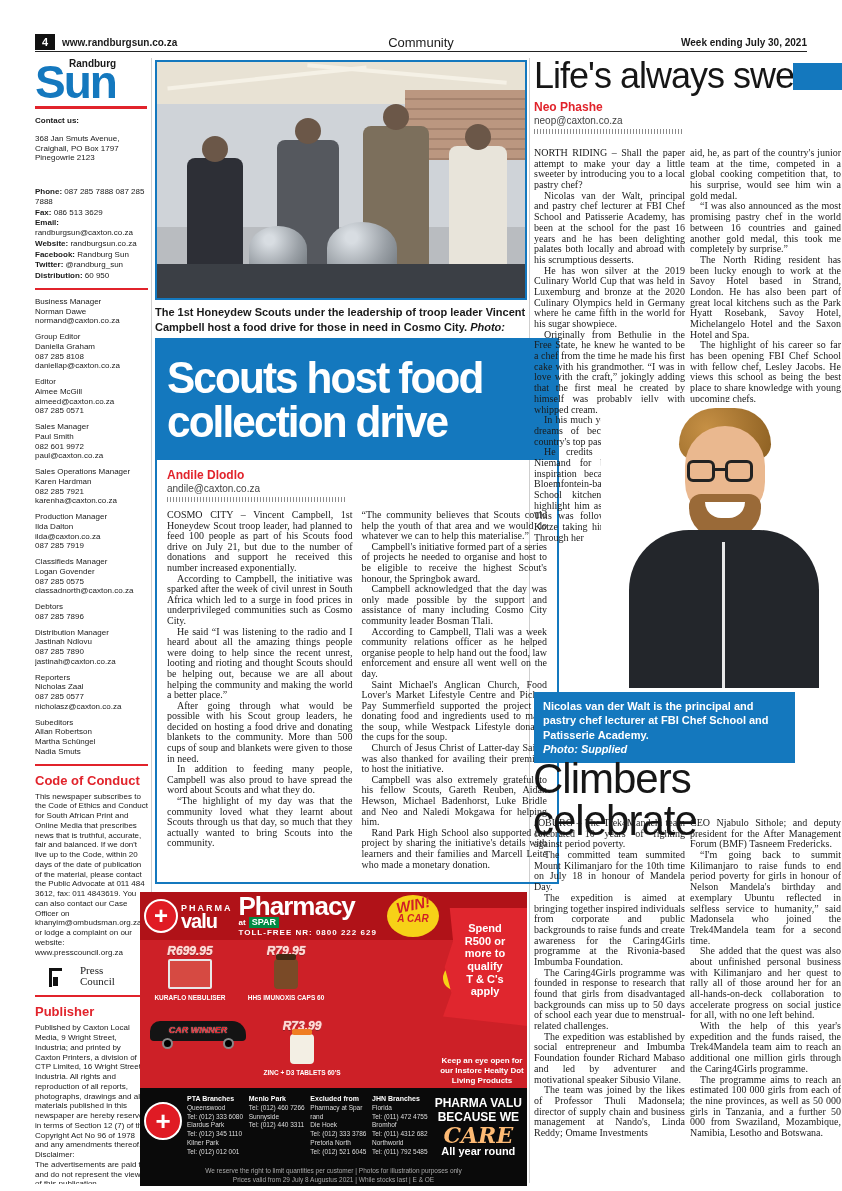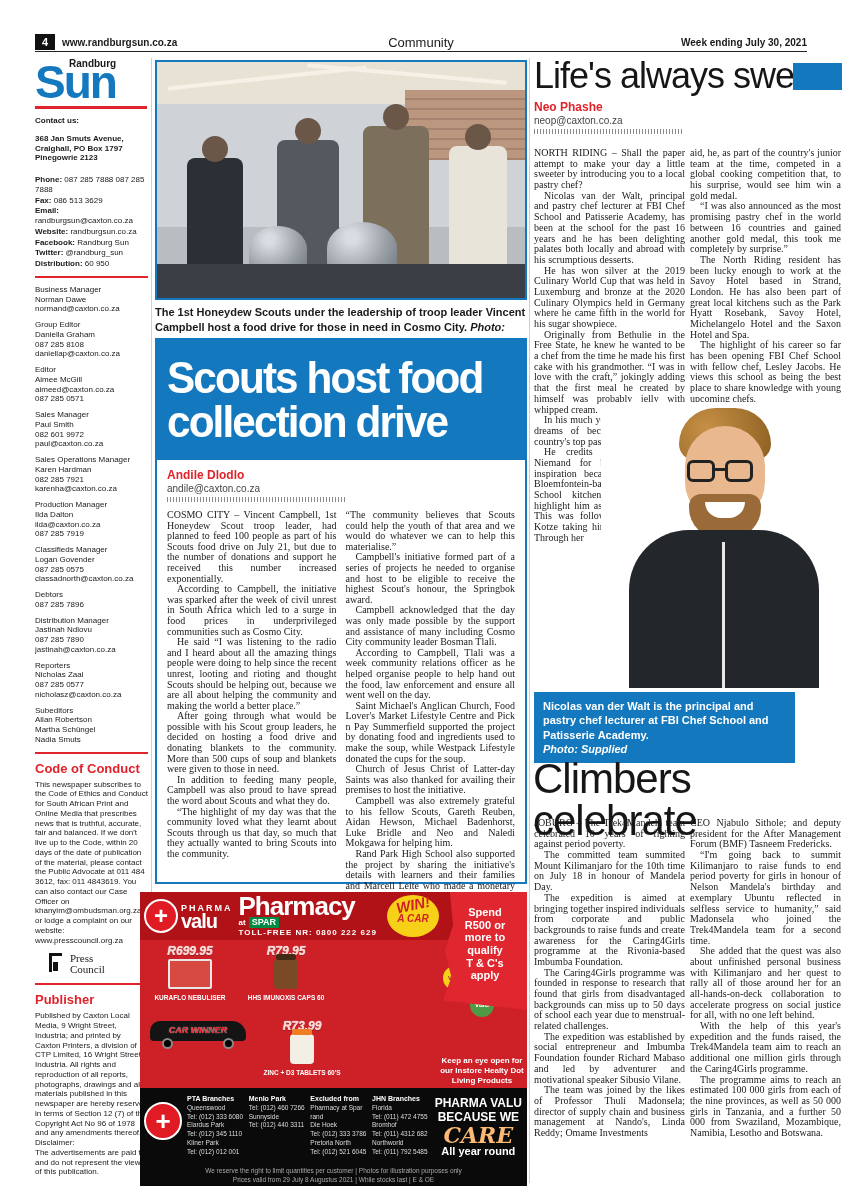--- a/index.html
+++ b/index.html
@@ -26,30 +26,30 @@
   .mh-bar{position:absolute;left:0;top:48px;width:112px;height:3px;background:var(--red)}
 
   
   .vsep1{position:absolute;left:151px;top:58px;bottom:8px;border-left:1px solid #cfcfcf}
   .vsep2{position:absolute;left:529px;top:58px;bottom:8px;border-left:1px solid #cfcfcf}
 
   
   .sidebar{position:absolute;left:35px;top:116px;width:113px;height:1068px;overflow:hidden;
            font:8px/1.22 "Liberation Sans",sans-serif}
   .sb-contact-head{font-weight:bold;margin-bottom:8px}
-  .sb-address{font-weight:bold;white-space:pre-line;margin-bottom:12px}
+  .sb-address{font-weight:normal;white-space:pre-line;margin-bottom:24px}
   .sb-row{margin-bottom:1px}
   .sb-row .lbl{font-weight:bold}
   .sb-div{border-top:2px solid var(--red);margin:7px 0}
   .staff{margin-bottom:6px}
   .staff .role{font-weight:normal}
   .staff .lines{white-space:pre-line}
   .sb-redhead{color:var(--red);font:bold 13px "Liberation Sans",sans-serif;margin-bottom:4px}
   .sb-body{margin-bottom:6px}
-  .pc-logo{display:flex;align-items:flex-start;gap:8px;margin:8px 0 8px 14px}
+  .pc-logo{display:flex;align-items:flex-end;gap:18px;margin:8px 0 8px 14px}
   .pc-mark{width:13px;height:19px;border:3px solid #111;border-right:none;border-bottom:none;position:relative}
   .pc-mark:after{content:"";position:absolute;left:1px;top:6px;width:5px;height:9px;background:#111}
   .pc-text{font:11px/1 "Liberation Serif",serif;white-space:pre-line}
   .cx-logo{margin:10px 0 6px 0}
   .cx-mark{width:24px;height:24px;border-radius:50%;
            background:radial-gradient(circle at 35% 35%,#c9c9c9 15%,#8f8f8f 40%,#c2c2c2 70%);margin-bottom:2px}
 
   
   .scouts-photo{position:absolute;left:155px;top:60px;width:372px;height:240px;border:2px solid var(--blue);
                 background:linear-gradient(#e8e2d4 0 18%, #cfd3d8 18% 70%, #b9bcc0 70% 100%);overflow:hidden}
@@ -60,21 +60,21 @@
   .fig .head{position:absolute;left:50%;top:-22px;transform:translateX(-50%);
              width:26px;height:26px;border-radius:50%;background:#6b5748}
   .pot{position:absolute;border-radius:50% 50% 8px 8px;
        background:radial-gradient(circle at 35% 30%,#d8dde2 10%,#9aa0a6 60%,#6f767c)}
   .table-strip{position:absolute;left:0;right:0;bottom:0;height:34px;background:#3b3f45}
 
   .scouts-cap{position:absolute;left:155px;top:305px;width:372px;font:bold 11px/1.35 "Liberation Sans",sans-serif}
   .scouts-cap i{font-style:italic}
 
   
-  .scouts-box{position:absolute;left:155px;top:338px;width:372px;height:546px;border:2px solid var(--blue)}
+  .scouts-box{position:absolute;left:155px;top:338px;width:404px;height:546px;border:2px solid var(--blue)}
   .scouts-head{background:var(--blue);height:120px;display:flex;flex-direction:column;justify-content:center;
                padding-left:10px;overflow:hidden}
   .scouts-head div{color:#fff;font:bold 45px/0.98 "Liberation Sans",sans-serif;letter-spacing:-2px;
                    transform:scaleX(.94);transform-origin:left}
   .byline{padding:8px 10px 4px 10px}
   .by-name{color:var(--red);font:bold 12px "Liberation Sans",sans-serif}
   .by-mail{color:#444;font:10px "Liberation Sans",sans-serif;margin:1px 0 3px 0}
   .hatch{height:5px;width:178px;background:repeating-linear-gradient(90deg,#8a8a8a 0 1px,transparent 1px 3px)}
   .scouts-cols{display:flex;gap:9px;padding:4px 10px}
   .ncol{flex:1;font:10px/1.06 "Liberation Serif",serif;text-align:justify}
@@ -127,21 +127,21 @@
   .pharm{margin-left:6px;line-height:1}
   .pharm .big{font:bold 26px/22px "Liberation Sans",sans-serif;color:#fff;letter-spacing:-1px}
   .pharm .sub{font:bold 8px "Liberation Sans",sans-serif;color:#fff}
   .spar{display:inline-block;background:#008a44;color:#fff;font:bold 9px/11px "Liberation Sans",sans-serif;
         padding:0 3px;margin-left:3px}
   .tollfree{font:bold 8px "Liberation Sans",sans-serif;color:#fff;letter-spacing:1px}
   .win{position:absolute;right:88px;top:3px;width:52px;height:42px;border-radius:50%;background:#f7d117;
        text-align:center;z-index:3}
   .win .w1{display:inline-block;transform:rotate(-12deg);font:bold italic 15px/20px "Liberation Sans",sans-serif;color:#d01f28}
   .win .w2{font:bold italic 10px/8px "Liberation Sans",sans-serif;color:#d01f28}
-  .promo{position:absolute;right:0;top:0;width:84px;height:118px;background:#e0262e;z-index:2;
+  .promo{position:absolute;right:0;top:16px;width:84px;height:118px;background:#e0262e;z-index:2;
          clip-path:polygon(8% 0,100% 0,100% 100%,0 92%,10% 72%,2% 50%,12% 28%);
          color:#fff;font:bold 11px/1.15 "Liberation Sans",sans-serif;text-align:center;
          padding-top:14px;white-space:pre-line}
   .ad-body{position:relative;height:148px;padding:4px 90px 2px 4px}
   .tiles{display:flex;flex-wrap:wrap;gap:18px 4px}
   .tile{width:92px;text-align:center}
   .price{font:bold italic 12px "Liberation Sans",sans-serif;color:#ffd7d2;
          text-shadow:0 0 1px #fff,0 1px 0 #7e0c10}
   .pname{font:bold 6.5px/1.15 "Liberation Sans",sans-serif;color:#fff}
   .glyph{height:34px;margin:1px auto;position:relative;width:60px}

